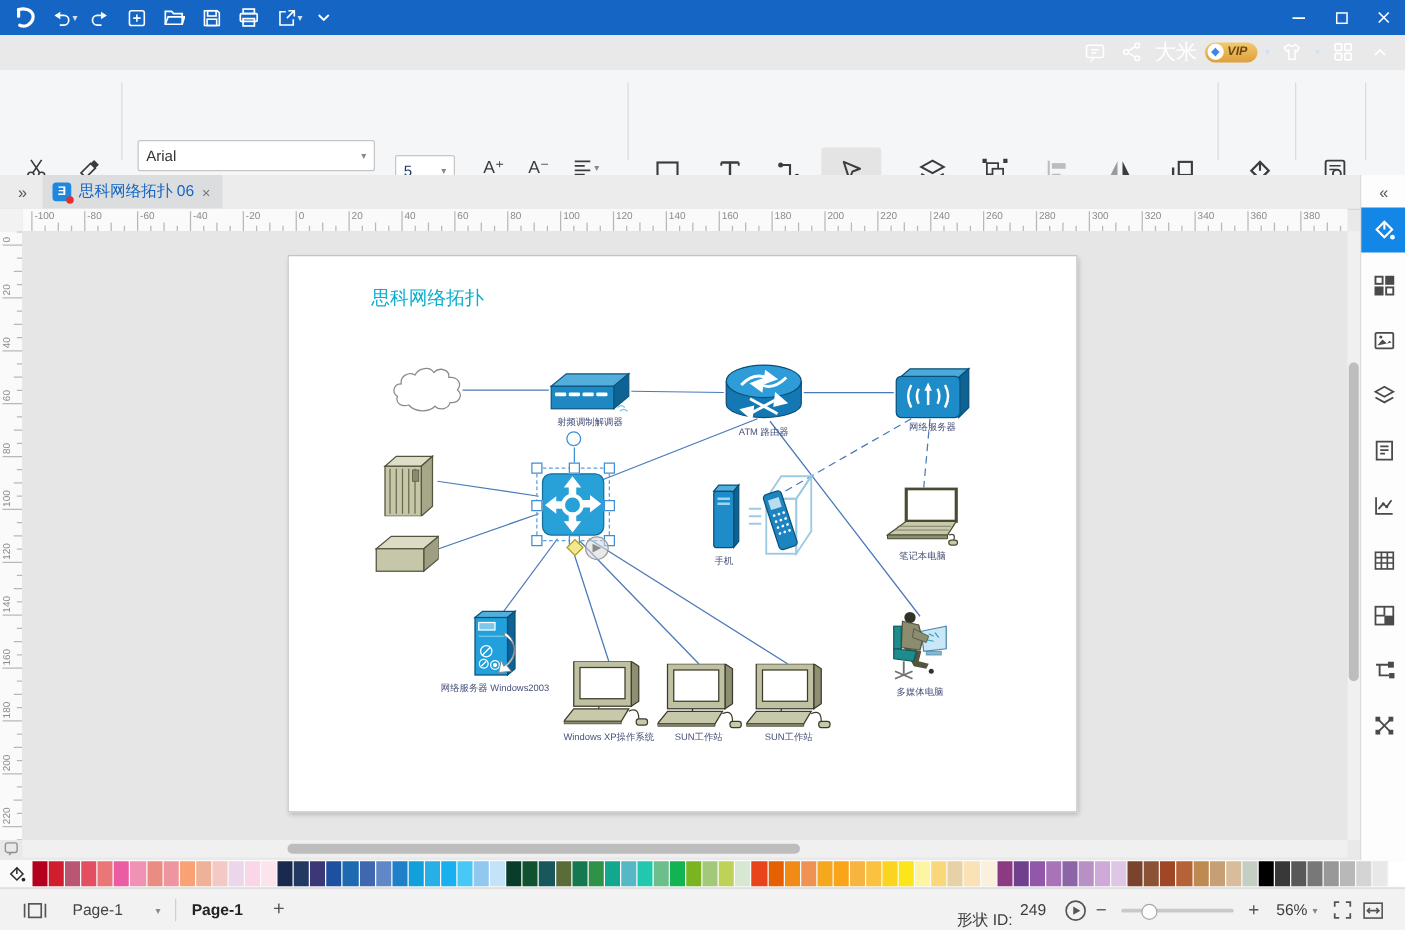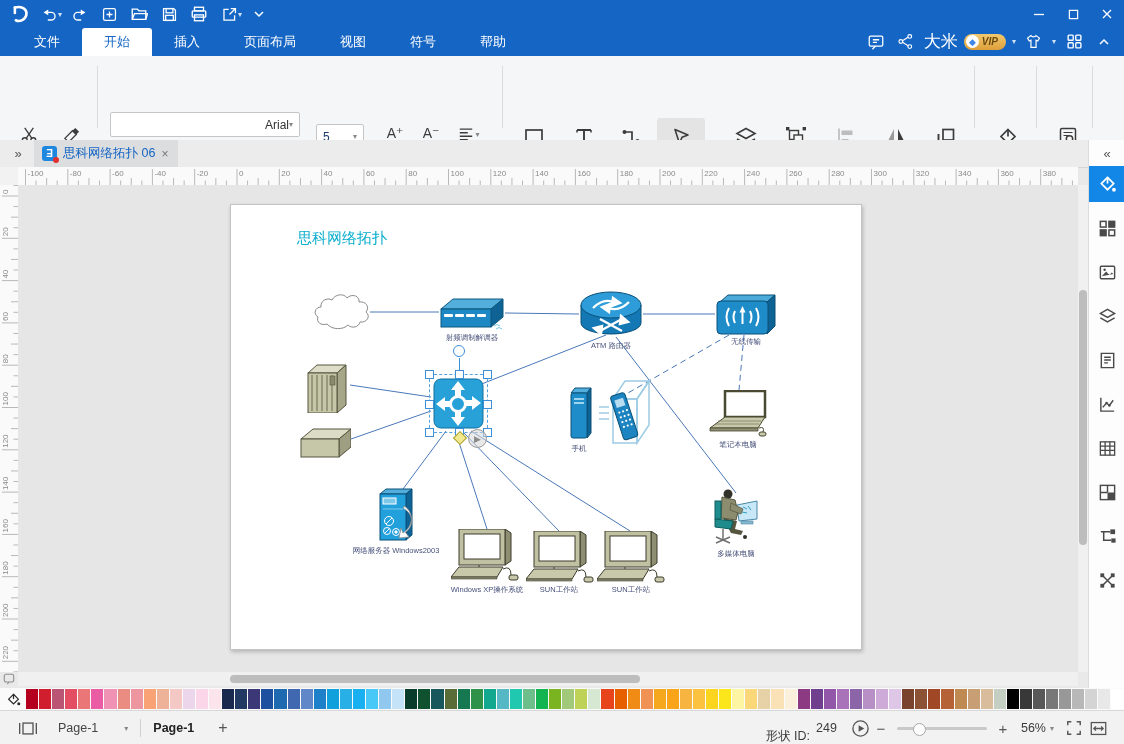--- a/index.html
+++ b/index.html
@@ -166,31 +166,20 @@
           </svg>
         </span>
         <span class="win-btn">
           <svg width="12" height="12" viewBox="0 0 12 12" stroke="#fff" stroke-width="1.3">
             <path d="M2 2 L10 10 M10 2 L2 10"></path>
           </svg>
         </span>
       </div>
   </div>
 
-  <div class="menubar">
-    <div id="menu-items" style="display:flex;margin-left:12px;">
-        <span class="menu-item">文件</span>
-        <span class="menu-item active">开始</span>
-        <span class="menu-item">插入</span>
-        <span class="menu-item">页面布局</span>
-        <span class="menu-item">视图</span>
-        <span class="menu-item">符号</span>
-        <span class="menu-item">帮助</span>
-      </div>
-  </div>
   <div class="menu-right">
     <span class="mr-icon">
         <svg width="18" height="18" viewBox="0 0 20 20" fill="none" stroke="#fff" stroke-width="1.4">
           <rect x="2.5" y="3.5" width="15" height="11" rx="1.5"></rect>
           <path d="M6 18 l3.5 -3.5"></path>
           <path d="M6.5 7.5 h7 M6.5 10.5 h4.5"></path>
         </svg>
       </span>
     <span class="mr-icon">
         <svg width="17" height="17" viewBox="0 0 20 20">
@@ -251,21 +240,21 @@
       </span>
     <span class="rb" style="left:54px;top:100px;width:36px;height:26px;">
         <svg width="18" height="18" viewBox="0 0 20 20" fill="none" stroke="#3C3C3C" stroke-width="1.4">
           <rect x="4" y="3" width="12" height="15" rx="1.5"></rect>
           <rect x="7.5" y="1.5" width="5" height="3.5" rx="1"></rect>
         </svg>
         <span class="caret8">▾</span>
       </span>
     <div class="sep" style="left:97px;"></div>
 
-    <div class="combo" style="left:110px;top:56px;width:176px;height:23px;text-align:right;">
+    <div class="combo" style="left:110px;top:56px;width:176px;height:23px;">
       <span class="cv">Arial</span>
         <span class="ca">▾</span>
     </div>
     <div class="combo" style="left:316px;top:68px;width:34px;height:23px;">
       <span class="cv" style="color:#1a3a6a;">5</span>
         <span class="ca">▾</span>
     </div>
     <span class="rb fmt" style="left:382px;top:66px;">A⁺</span>
     <span class="rb fmt" style="left:418px;top:66px;">A⁻</span>
     <span class="rb" style="left:452px;top:66px;width:34px;height:24px;">
@@ -689,21 +678,21 @@
             <rect x="2" y="8" width="51" height="33" rx="4" fill="#1E8CC8" stroke="#0A5078"></rect>
             <g stroke="#fff" stroke-width="2" fill="none">
               <path d="M14 15 Q9 24 14 33"></path>
               <path d="M20 18 Q17 24 20 30"></path>
               <path d="M41 15 Q46 24 41 33"></path>
               <path d="M35 18 Q38 24 35 30"></path>
               <line x1="27.5" y1="19" x2="27.5" y2="31"></line>
             </g>
             <polygon points="27.5,13 24.5,19.5 30.5,19.5" fill="#fff"></polygon>
           </svg></div>
-        <div class="node-label" style="left: 515px; top: 132px;">无线传输</div>
+        <div class="node-label" style="left: 515px; top: 132px;">网络服务器</div>
         <div class="node" style="left: 73px; top: 158px; width: 46px; height: 50px;"><svg width="46" height="50" viewBox="0 0 46 50">
             <polygon points="4,10 13,2 42,2 33,10" fill="#DEDEC8" stroke="#54543E"></polygon>
             <polygon points="33,10 42,2 42,42 33,50" fill="#A6A688" stroke="#54543E"></polygon>
             <rect x="4" y="10" width="29" height="40" fill="#C6C6A8" stroke="#54543E"></rect>
             <g stroke="#6A6A50">
               <line x1="8" y1="12" x2="8" y2="48"></line>
               <line x1="13" y1="12" x2="13" y2="48"></line>
               <line x1="18" y1="12" x2="18" y2="48"></line>
               <line x1="23" y1="12" x2="23" y2="48"></line>
               <line x1="28" y1="12" x2="28" y2="48"></line>

